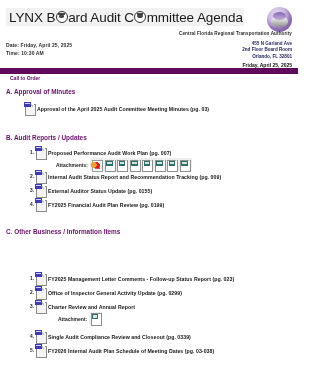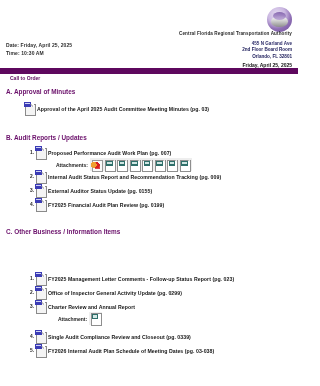--- a/index.html
+++ b/index.html
@@ -238,20 +238,23 @@
   }
   .icon-sheet .scr::after{
     content:"";position:absolute;left:1px;top:1px;width:4px;height:2.2px;background:#d3e8e5;
   }
 </style>
 </head>
 <body>
 
 <div class="page">
 
+  <div class="title-banner">
+    <div class="title-text"><span>LYNX B</span><span class="paw"></span><span>ard Audit C</span><span class="paw"></span><span>mmittee Agenda</span></div>
+  </div>
 
   <div class="logo">
     <div class="ring"></div>
     <div class="ring2"></div>
   </div>
 
   <div class="meta-right-top">Central Florida Regional Transportation Authority</div>
 
   <div class="meta-right-block">
     <div class="l1">455 N Garland Ave</div>

